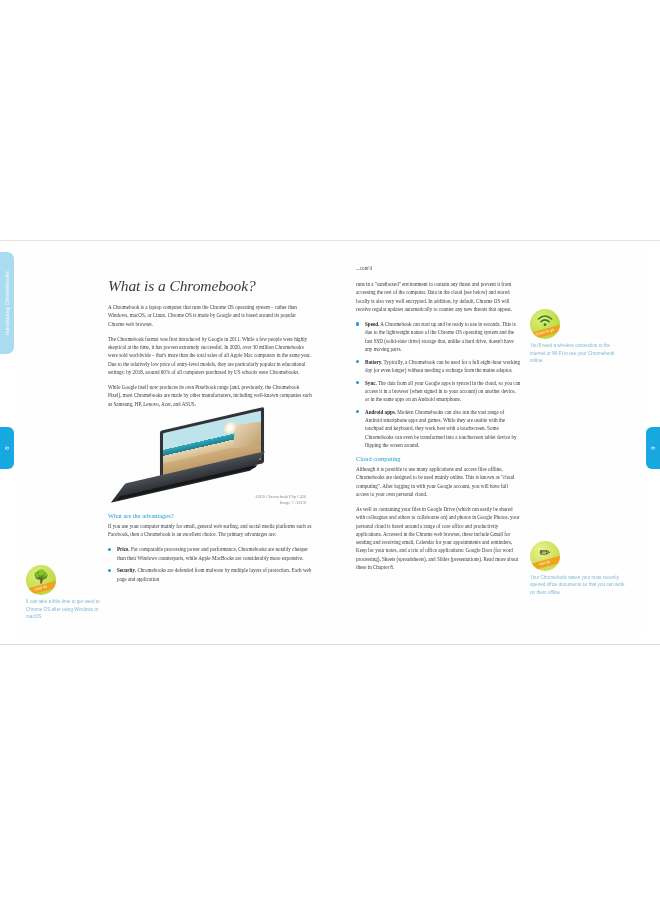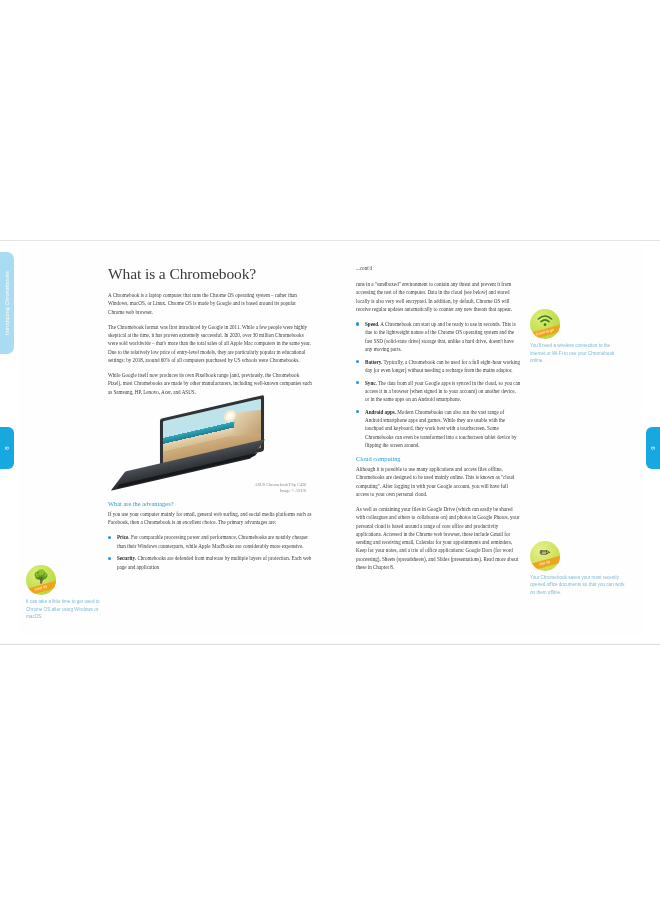--- a/index.html
+++ b/index.html
@@ -90,23 +90,24 @@
   #col-main-left   { left: 90px;  width: 205px; }
   #col-main-right  { left: 338px; width: 165px; }
   #col-margin-right{ left: 512px; width: 96px; }
 
   
   h1.page-title {
     font-family: "Liberation Serif", serif;
     font-weight: normal;
     font-size: 15.5px;
     line-height: 1.1;
-    margin: 0 0 9px 0;
+    margin: 12px 0 9px 0;
     color: #3a3a3a;
     letter-spacing: -0.1px;
+    font-style: italic;
   }
   p.body {
     font-size: 5.1px;
     line-height: 1.62;
     margin: 0 0 7px 0;
     text-align: left;
     color: #3c3c3c;
   }
   h2.sub {
     font-family: "Liberation Serif", serif;

